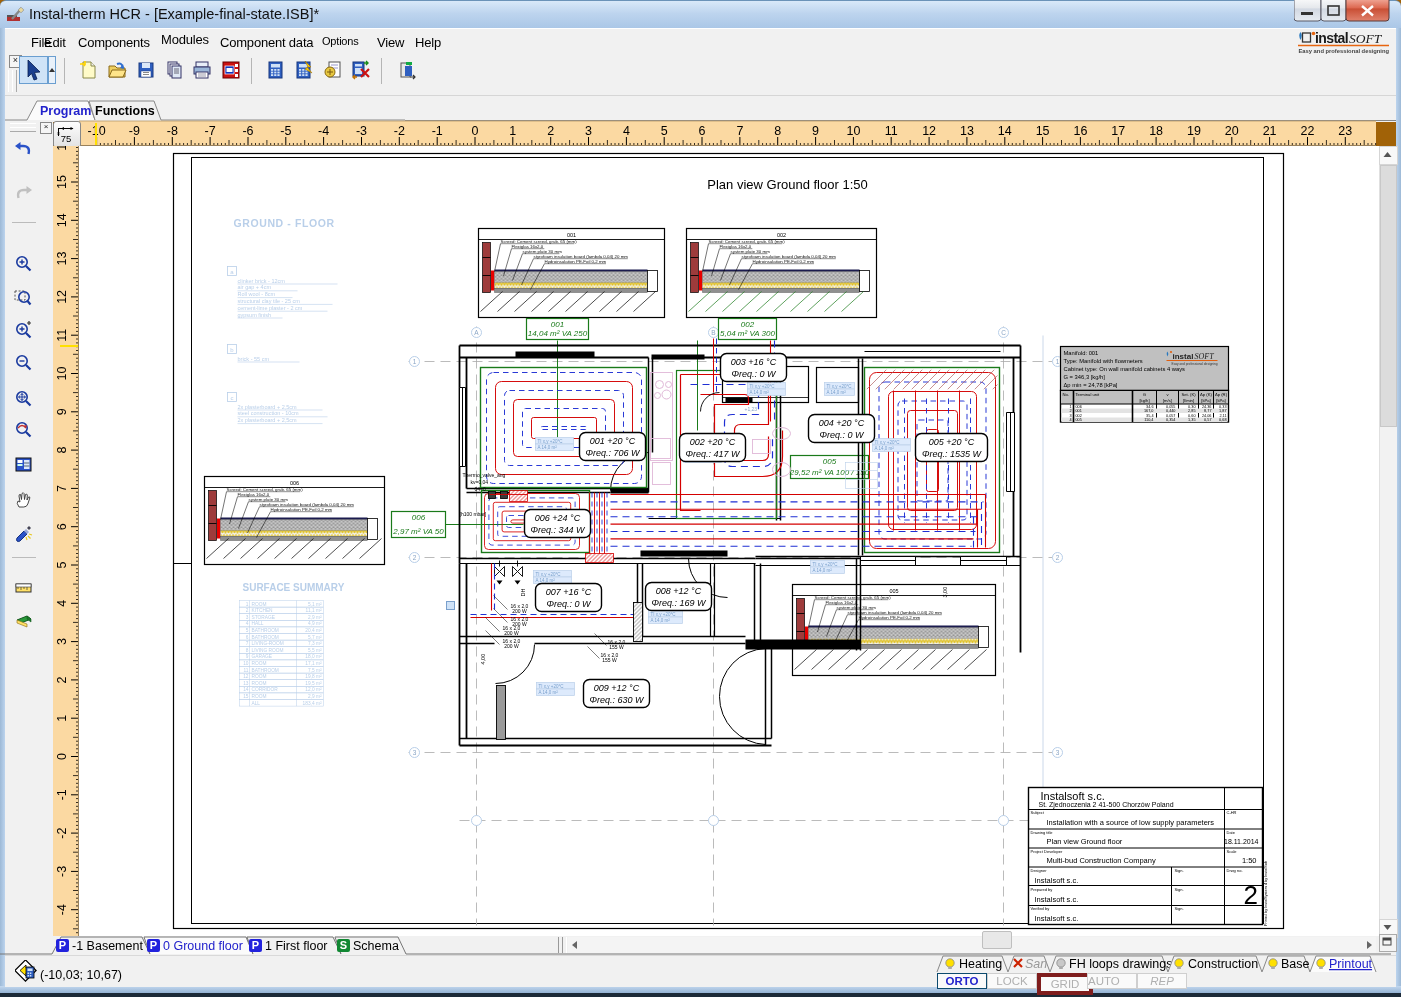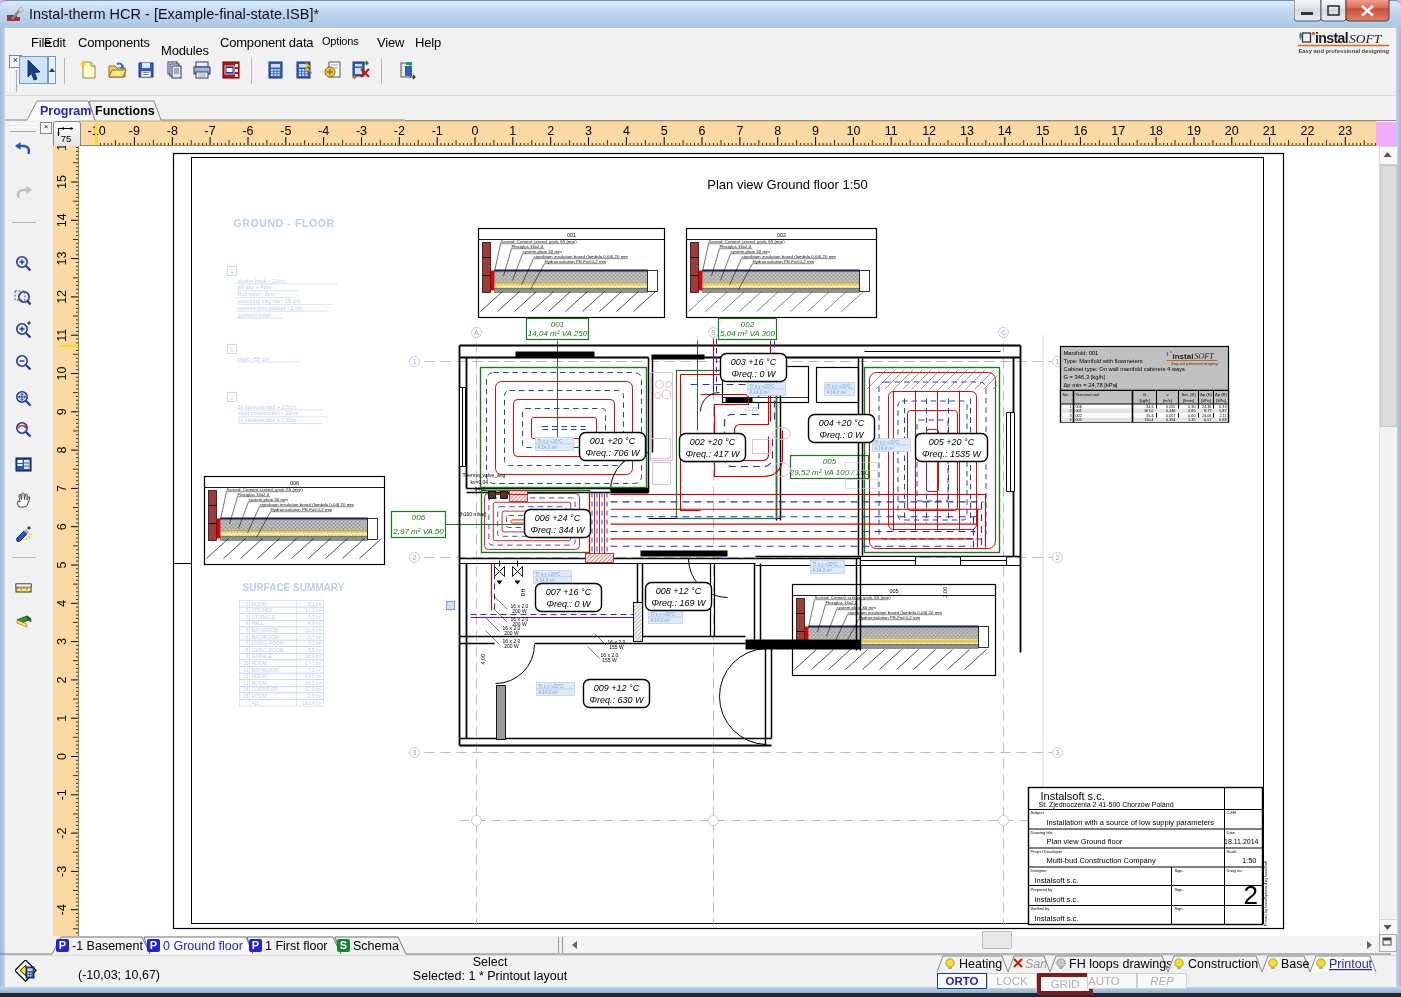--- a/index.html
+++ b/index.html
@@ -1,15 +1,15 @@
 <!DOCTYPE html>
 <html><head><meta charset="utf-8"><style>
 html,body{margin:0;padding:0;}
 body{width:1401px;height:997px;overflow:hidden;font-family:"Liberation Sans", sans-serif;}
-#app{position:absolute;top:0;left:0;width:1401px;height:997px;background:#f0abfc;}
+#app{position:absolute;top:0;left:0;width:1401px;height:997px;background:#a16207;}
 .abs{position:absolute;}
 </style></head><body>
 <div id="app">
 <div class="abs" style="left:0;top:0;width:1401px;height:28px;background:linear-gradient(#d9e9f9,#bdd4ee 45%,#a9c6e6);border-top:1px solid #6b93b8;border-radius:6px 6px 0 0;"></div>
 <div class="abs" style="left:0;top:28px;width:5px;height:958px;background:linear-gradient(90deg,#9db9d6,#bcd4ee);"></div>
 <div class="abs" style="left:1396px;top:28px;width:5px;height:958px;background:linear-gradient(90deg,#bcd4ee,#9db9d6);"></div>
 <div class="abs" style="left:0;top:986px;width:1401px;height:7px;background:linear-gradient(#c3d8ef,#94b3d4);"></div>
 <div class="abs" style="left:0;top:993px;width:1401px;height:4px;background:#1c2a38;"></div>
 <div class="abs" style="left:6px;top:7px;width:20px;height:16px;">
 <svg width="20" height="16" viewBox="0 0 20 16">
@@ -39,21 +39,21 @@
 <rect x="27" y="-3" width="25" height="24" rx="3" fill="url(#wb)" stroke="#5a5a66"></rect>
 <rect x="52" y="-3" width="43" height="24" rx="3" fill="url(#wbr)" stroke="#5a3a38"></rect>
 <rect x="7" y="12" width="12" height="3" fill="#333"></rect>
 <rect x="34" y="6" width="11" height="9" fill="none" stroke="#333" stroke-width="1.6"></rect>
 <path d="M68 6 L79 15.5 M79 6 L68 15.5" stroke="#fff" stroke-width="2.4"></path>
 </svg></div>
 <div class="abs" style="left:5px;top:28px;width:1391px;height:28px;background:#f1f1f1;border-top:1px solid #fff;"></div>
 <div class="abs" style="left:31px;top:35px;font-size:13px;letter-spacing:-0.2px;color:#000;">File</div>
 <div class="abs" style="left:44px;top:35px;font-size:13px;letter-spacing:-0.2px;color:#000;">Edit</div>
 <div class="abs" style="left:78px;top:35px;font-size:13px;letter-spacing:-0.2px;color:#000;">Components</div>
-<div class="abs" style="left:161px;top:43px;font-size:13px;letter-spacing:-0.2px;color:#000;">Modules</div>
+<div class="abs" style="left:161px;top:32px;font-size:13px;letter-spacing:-0.2px;color:#000;">Modules</div>
 <div class="abs" style="left:220px;top:35px;font-size:13px;letter-spacing:-0.2px;color:#000;">Component data</div>
 <div class="abs" style="left:322px;top:35px;font-size:11px;letter-spacing:-0.2px;color:#000;">Options</div>
 <div class="abs" style="left:377px;top:35px;font-size:13px;letter-spacing:-0.2px;color:#000;">View</div>
 <div class="abs" style="left:415px;top:35px;font-size:13px;letter-spacing:-0.2px;color:#000;">Help</div>
 <div class="abs" style="left:1294px;top:29px;width:102px;height:26px;"><svg width="102" height="26" viewBox="0 0 102 26">
         <path d="M6.5 11 q2.5 -5 0 -8 q-2.5 3 0 8 z" fill="#2a7ac0"></path>
         <rect x="8.5" y="4" width="8" height="9" fill="none" stroke="#333" stroke-width="1.3"></rect>
         <circle cx="19.5" cy="4.5" r="1.8" fill="#e8650f"></circle>
         <text x="21" y="14" style="font-family:Liberation Sans,sans-serif;font-weight:bold;font-size:14px;fill:#1a1a1a;letter-spacing:-0.6px;">instal</text>
         <text x="55" y="14" style="font-family:Liberation Serif,serif;font-style:italic;font-size:13.5px;fill:#1a1a1a;">SOFT</text>
@@ -1646,22 +1646,21 @@
 <div class="abs" style="left:15px;top:960px;width:22px;height:22px;"><svg width="22" height="22" viewBox="0 0 22 22">
 <rect x="3" y="3" width="15" height="15" transform="rotate(45 10.5 10.5)" fill="#fff" stroke="#000" stroke-width="1.2"></rect>
 <path d="M5 10.5 L11 5 L11 8 L14 8 L14 13 L11 13 L11 16 Z" fill="#ffe000" stroke="#000" stroke-width="0.8"></path>
 <rect x="11" y="7" width="8" height="11" fill="#2f5fc0" stroke="#000" stroke-width="0.8"></rect>
 <rect x="12.5" y="8.5" width="5" height="2.5" fill="#cfe0f5"></rect>
 <rect x="12.5" y="12.5" width="1.5" height="1.5" fill="#cfe0f5"></rect>
         <rect x="14.8" y="12.5" width="1.5" height="1.5" fill="#cfe0f5"></rect>
 <rect x="12.5" y="15" width="1.5" height="1.5" fill="#cfe0f5"></rect>
         <rect x="14.8" y="15" width="1.5" height="1.5" fill="#cfe0f5"></rect>
 </svg></div>
-<div class="abs" style="left:40px;top:968px;font-size:12.5px;color:#000;margin-left:38px;">(-10,03; 10,67)</div>
-<div class="abs" style="left:330px;top:955px;width:320px;text-align:center;font-size:12.5px;color:#000;">Select<br>Selected: 1 * Printout layout</div>
+<div class="abs" style="left:40px;top:968px;font-size:12.5px;color:#000;">(-10,03; 10,67)</div>
 <div class="abs" style="left:0px;top:955px;width:1401px;height:18px;"><svg width="1401" height="18">
         <path d="M937 17 L943 1 L1002 1 L1008 17" fill="#f1f1f1" stroke="#888"></path>
         <circle cx="950" cy="8" r="4.2" fill="#ffe000" stroke="#888" stroke-width="0.8"></circle>
         <rect x="948.2" y="11.5" width="3.6" height="2.5" fill="#aaa"></rect>
         <text x="959" y="13" style="font-size:12.5px;font-family:Liberation Sans,sans-serif;">Heating</text>
         <path d="M1008 17 L1014 1 L1044 1 L1050 17" fill="#f1f1f1" stroke="#888"></path>
         <path d="M1014 4 l8 8 M1022 4 l-8 8" stroke="#cc2200" stroke-width="2.2"></path>
         <text x="1025" y="13" style="font-size:12.5px;font-style:italic;fill:#999;font-family:Liberation Sans,sans-serif;">San</text>
         <path d="M1050 17 L1056 1 L1162 1 L1168 17" fill="#f1f1f1" stroke="#888"></path>
         <circle cx="1061" cy="8" r="4.2" fill="#c8c8c8" stroke="#888" stroke-width="0.8"></circle>

